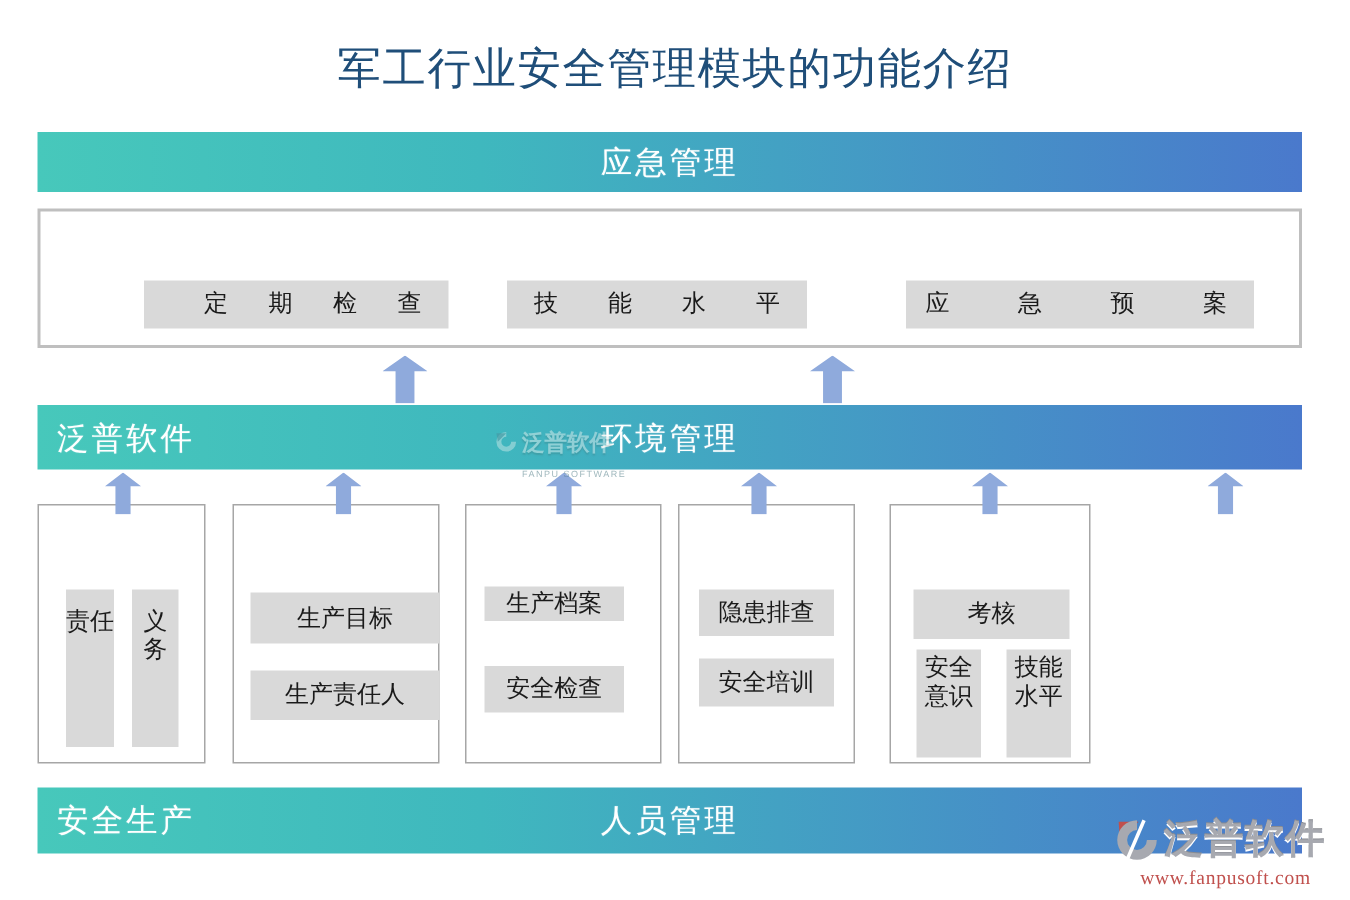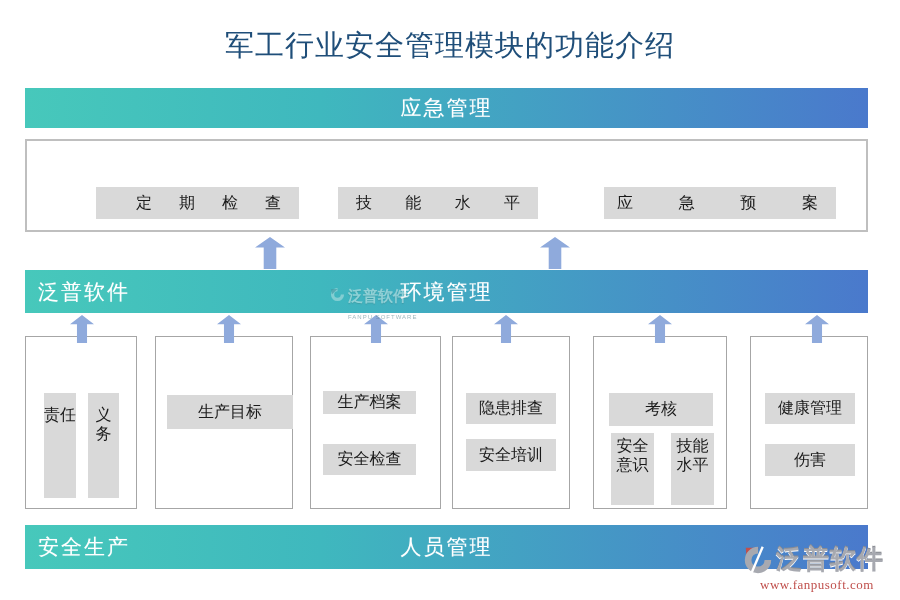--- a/index.html
+++ b/index.html
@@ -123,42 +123,39 @@
   <div class="arrow" style="left:648px;top:315px;width:24px;height:28px;"></div>
   <div class="arrow" style="left:805px;top:315px;width:24px;height:28px;"></div>
 
   <div class="col-box" style="left:25px;width:112px;">
     <div class="chip-v" style="left:18px;top:56px;width:32px;height:105px;">责任</div>
     <div class="chip-v" style="left:62px;top:56px;width:31px;height:105px;">义务</div>
   </div>
 
   <div class="col-box" style="left:155px;width:138px;">
     <div class="chip" style="left:11px;top:58px;width:126px;height:34px;">生产目标</div>
+    <div class="chip" style="left:11px;top:110px;width:126px;height:33px;">生产责任人</div>
   </div>
 
   <div class="col-box" style="left:310px;width:131px;">
     <div class="chip" style="left:12px;top:54px;width:93px;height:23px;">生产档案</div>
     <div class="chip" style="left:12px;top:107px;width:93px;height:31px;">安全检查</div>
   </div>
 
   <div class="col-box" style="left:452px;width:118px;">
     <div class="chip" style="left:13px;top:56px;width:90px;height:31px;">隐患排查</div>
     <div class="chip" style="left:13px;top:102px;width:90px;height:32px;">安全培训</div>
   </div>
 
   <div class="col-box" style="left:593px;width:134px;padding-left:47px;">
     <div class="chip" style="left:15px;top:56px;width:104px;height:33px;">考核</div>
     <div class="chip-v" style="left:17px;top:96px;width:43px;height:72px;padding-top:3px;">安全意识</div>
     <div class="chip-v" style="left:77px;top:96px;width:43px;height:72px;padding-top:3px;">技能水平</div>
   </div>
 
-  <div class="col-box" style="left:750px;width:118px;">
-    <div class="chip" style="left:14px;top:56px;width:90px;height:31px;">健康管理</div>
-    <div class="chip" style="left:14px;top:107px;width:90px;height:32px;">伤害</div>
-  </div>
 
   <div class="bar" style="top:525px;height:44px;">
     <span class="left-label">安全生产</span>
     <span class="center-label">人员管理</span>
   </div>
 
   <div class="logo">
     <div class="logo-row">
       <svg width="32" height="32" viewBox="0 0 34 34">
         <polygon points="4,4 18,4 5,18" fill="#C0504D"></polygon>

